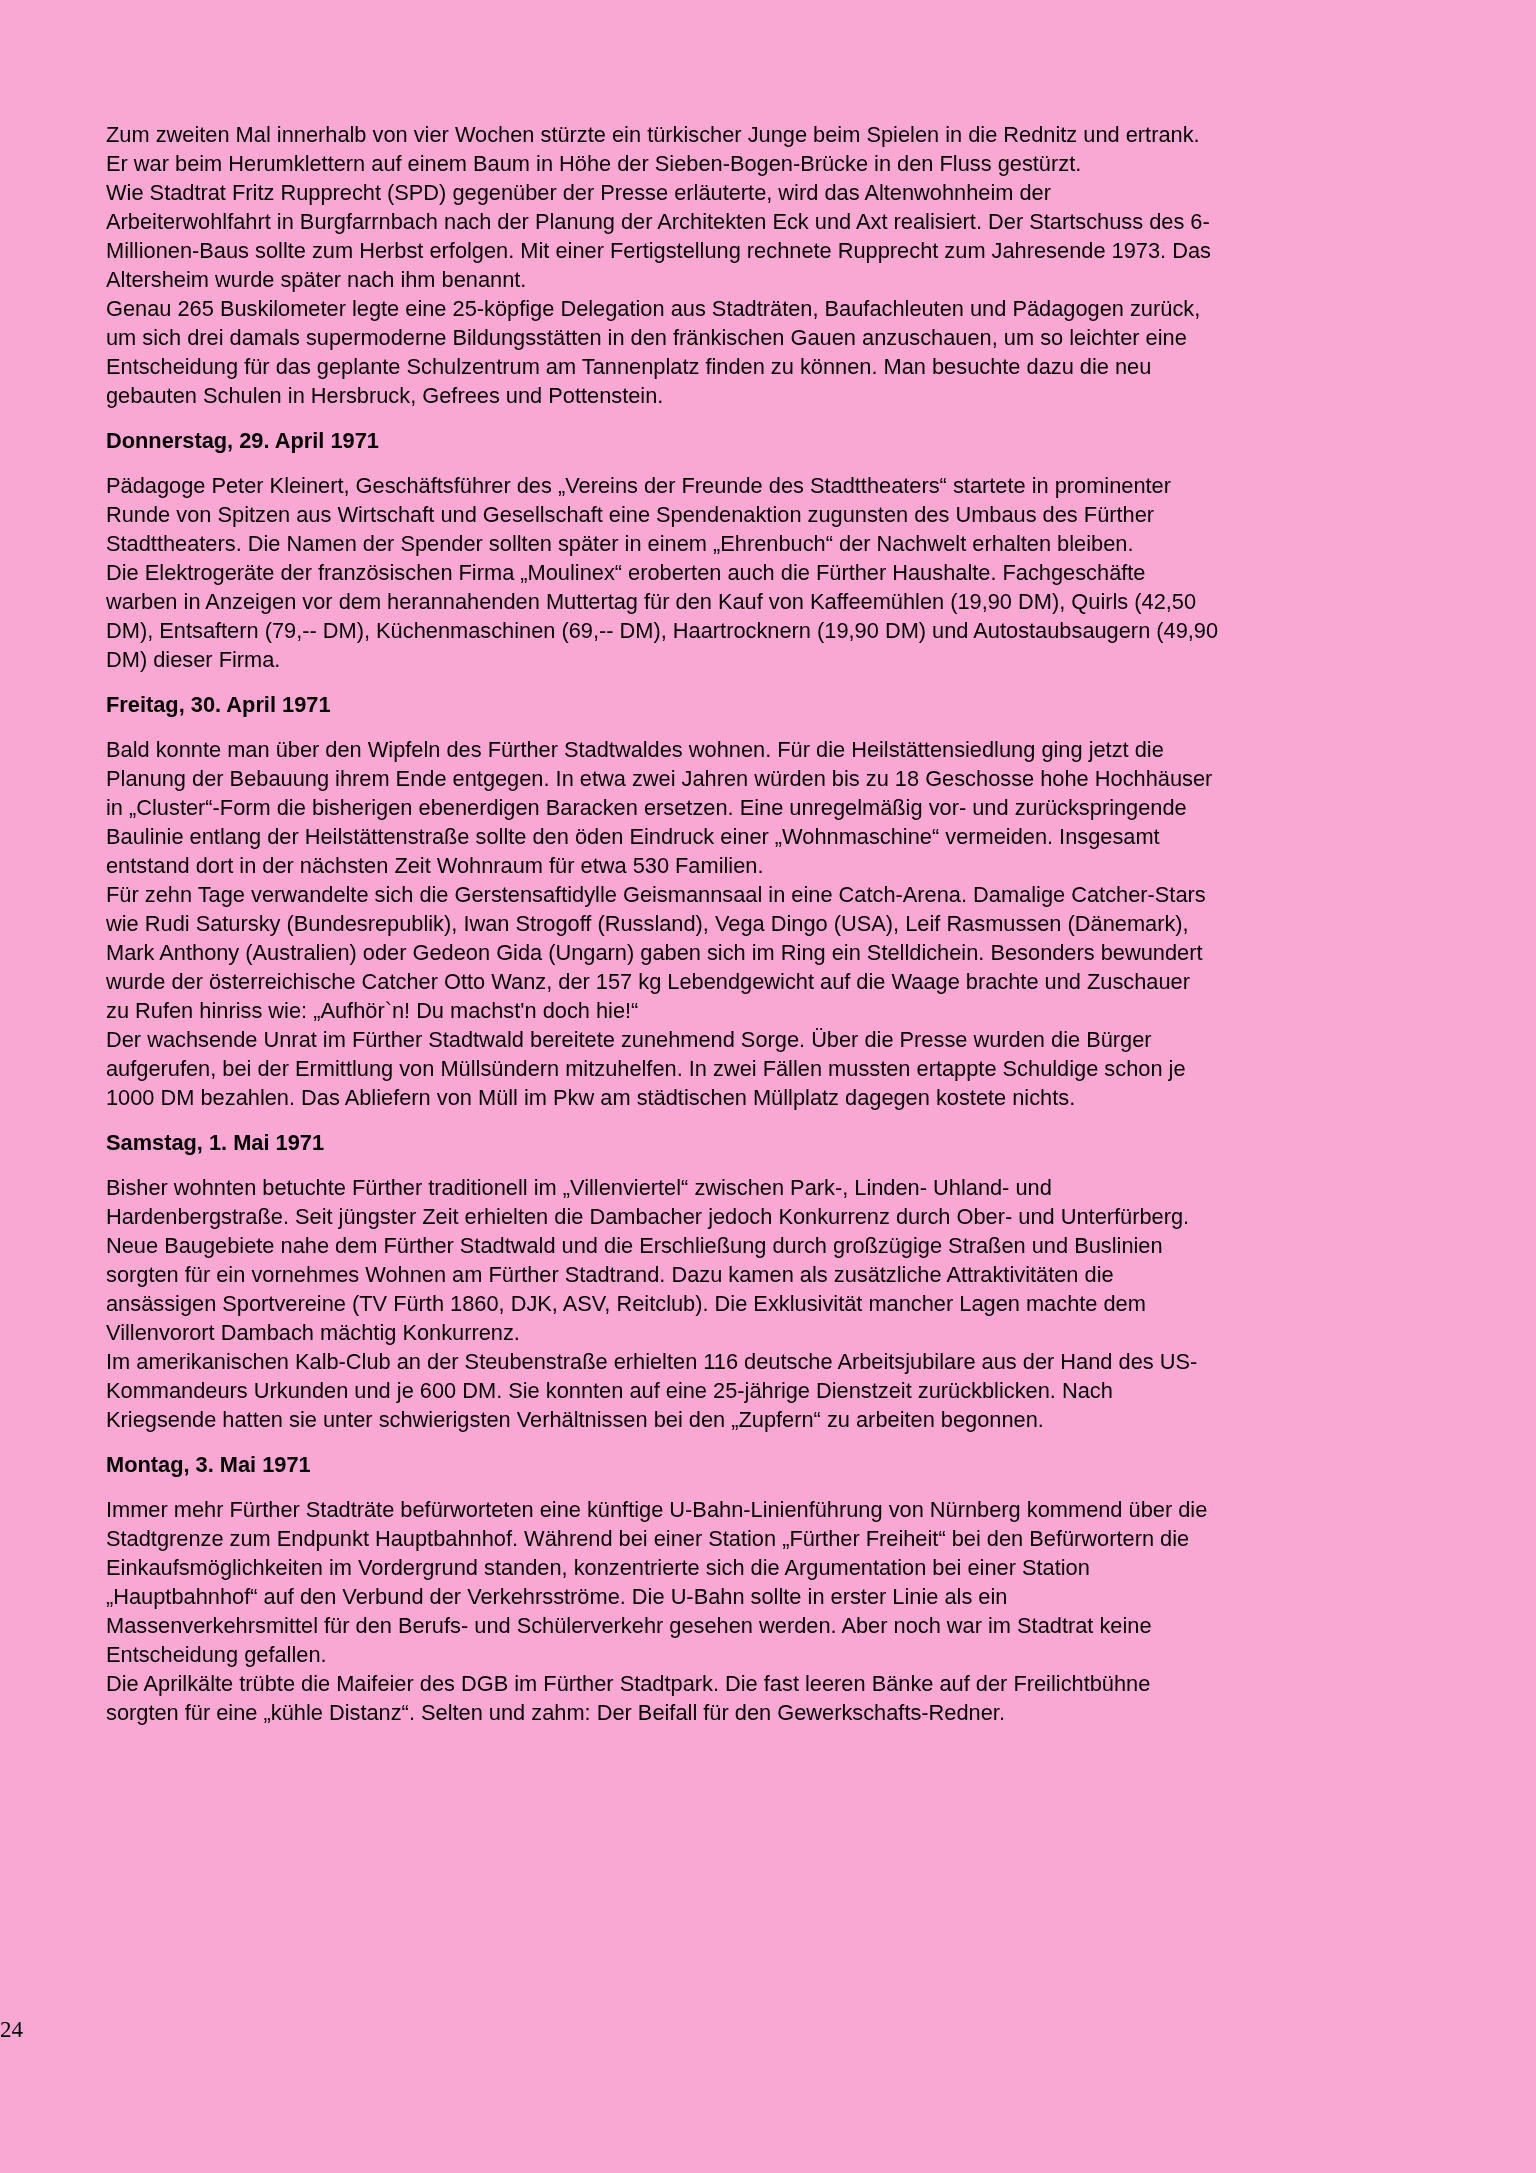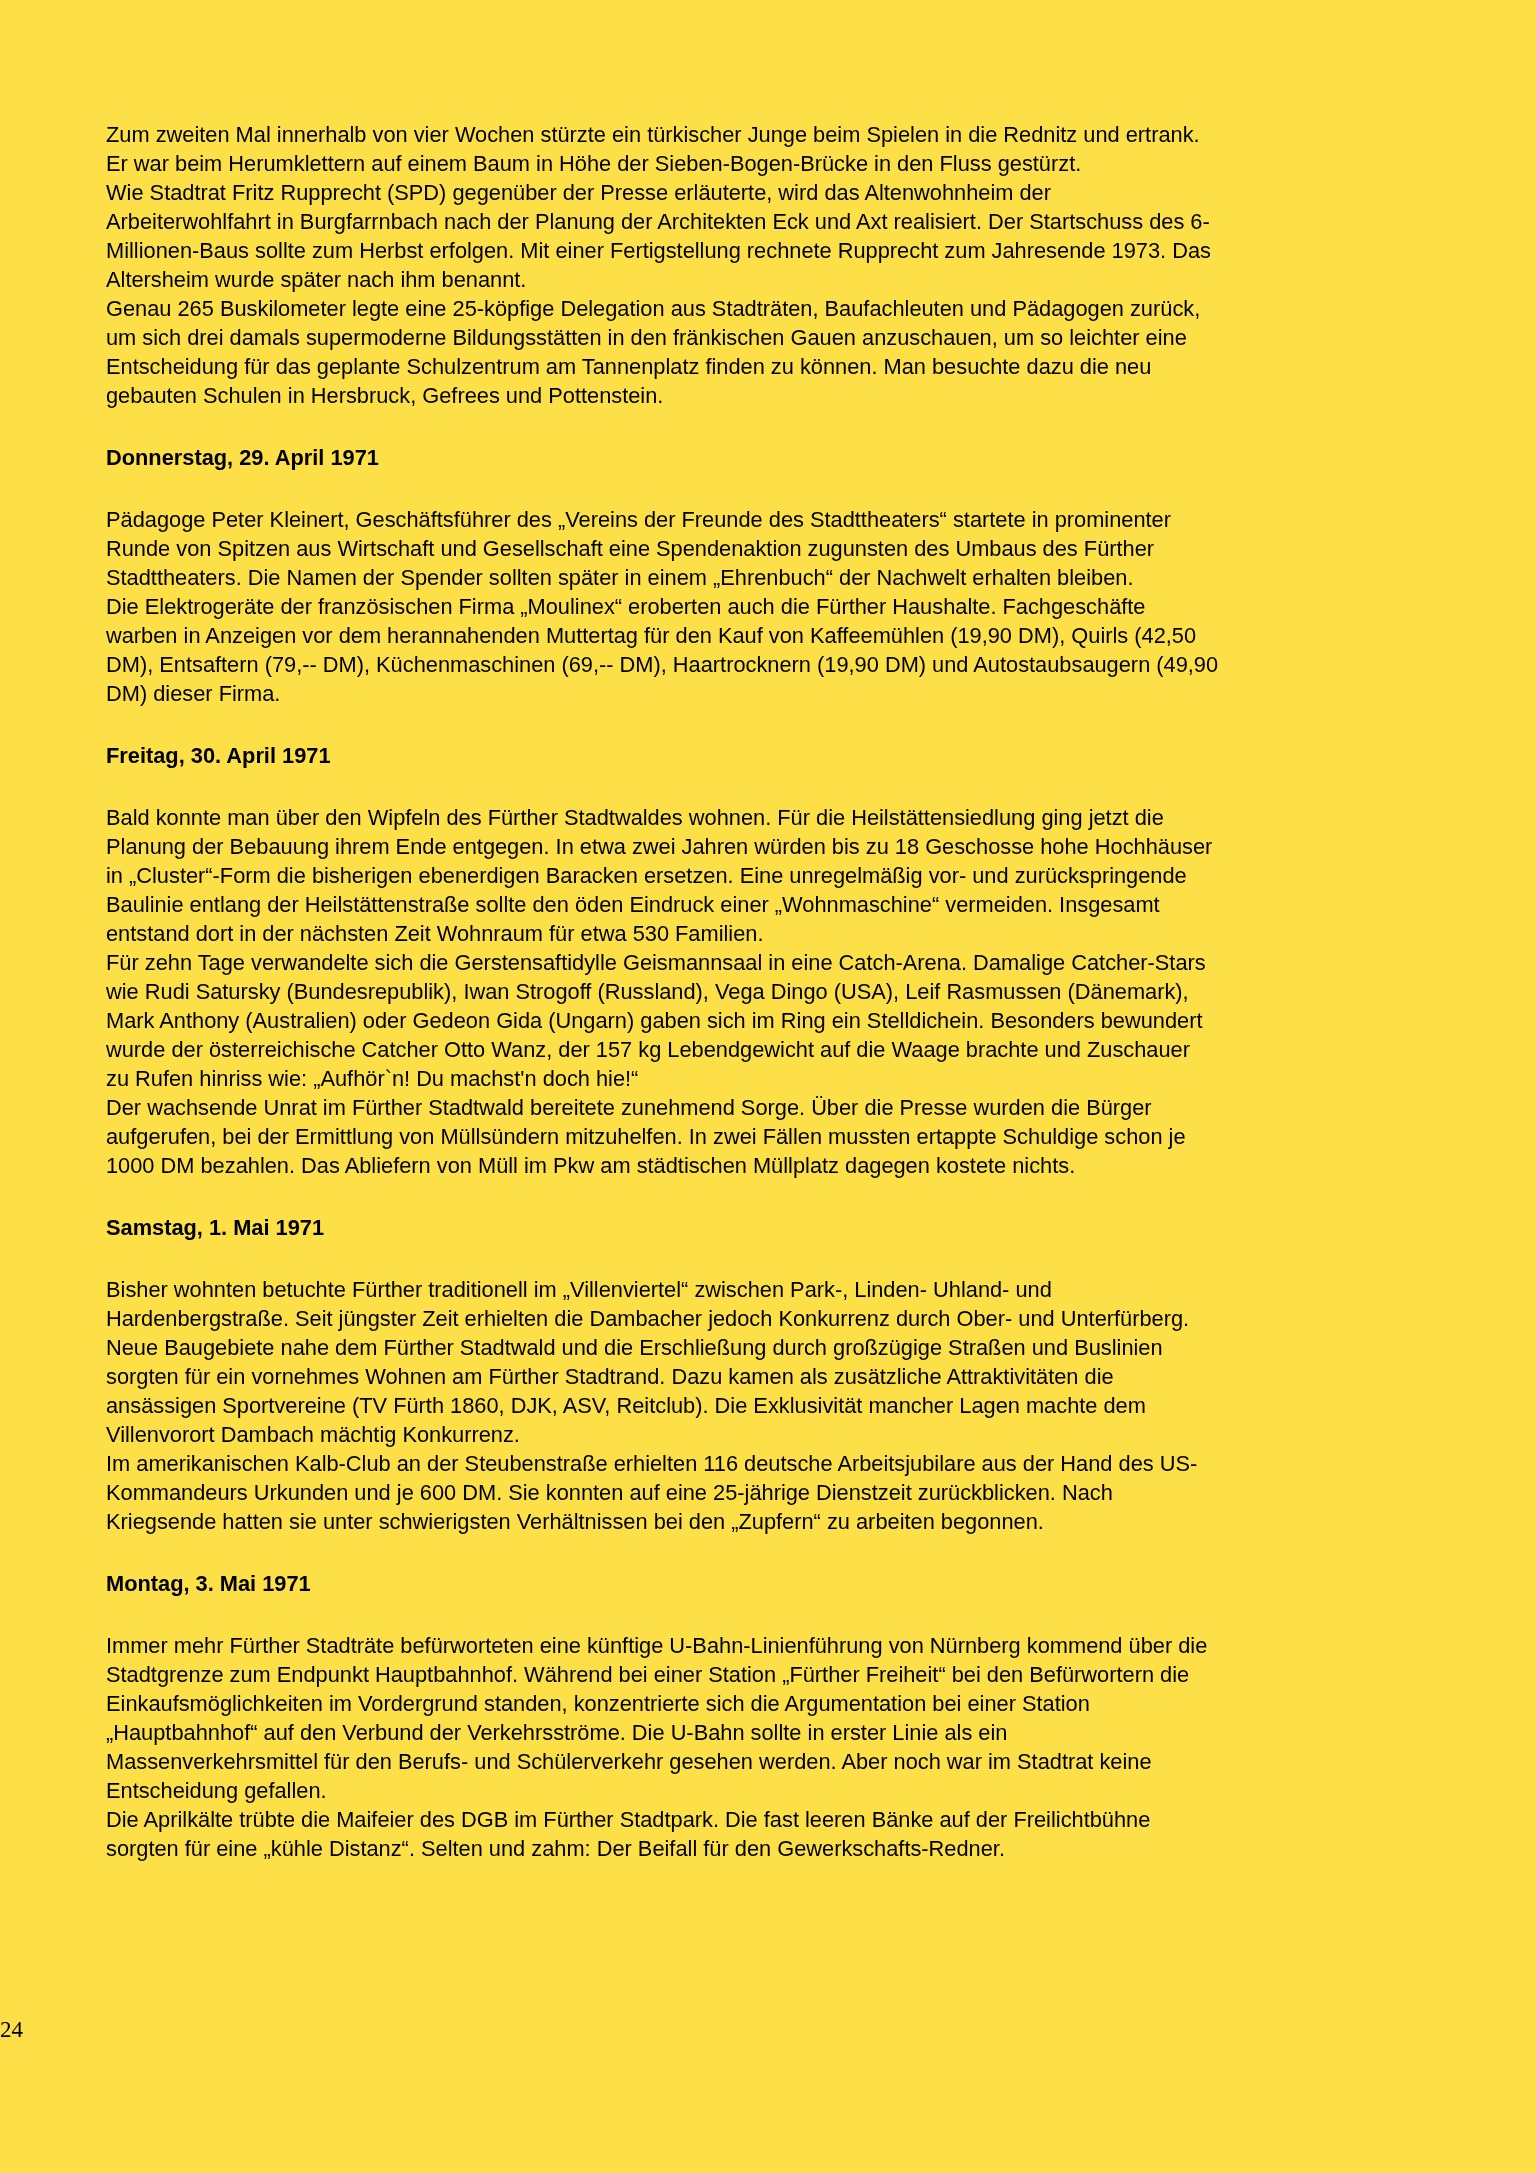--- a/index.html
+++ b/index.html
@@ -4,35 +4,35 @@
 <style>
   html, body {
     margin: 0;
     padding: 0;
     background: #ffffff;
   }
   .page {
     position: relative;
     width: 1536px;
     height: 2173px;
-    background: #fde047;
+    background: #f9a8d4;
     box-sizing: border-box;
     padding: 120px 98px 0 106px;
     color: #000000;
     font-family: "Liberation Sans", sans-serif;
   }
   .body-text {
     margin: 0;
     font-size: 21.8px;
     line-height: 29px;
     white-space: pre-line;   
     color: #000000;
   }
   .section-heading {
-    margin: 33px 0;
+    margin: 16px 0;
     font-size: 21.8px;
     line-height: 29px;
     font-weight: bold;
     color: #000000;
   }
   .page-number {
     position: absolute;
     left: 0;
     top: 2016px;
     width: 1536px;

